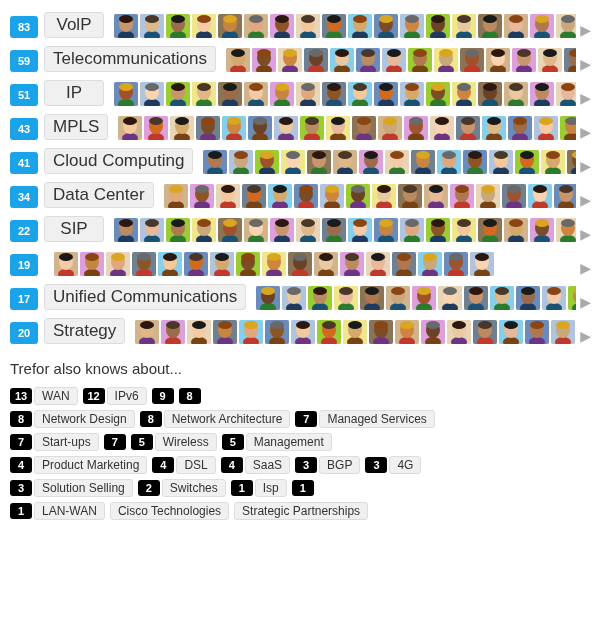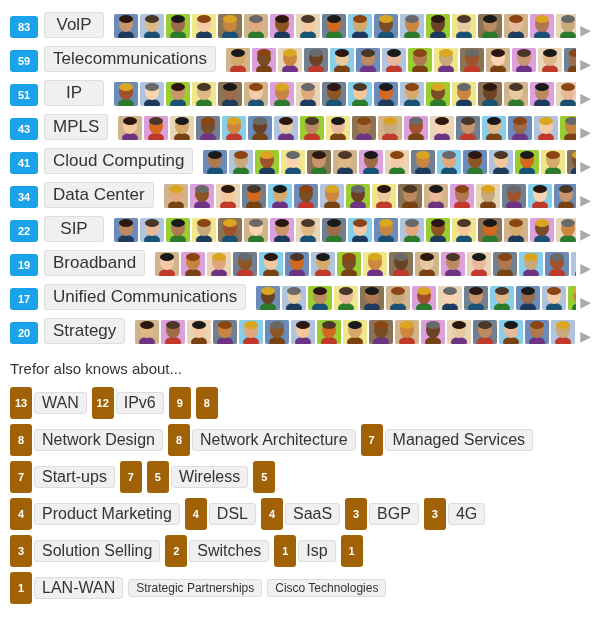--- a/index.html
+++ b/index.html
@@ -84,38 +84,38 @@
       flex-wrap: wrap;
       gap: 5px;
       align-items: center;
     }
     .tag-group {
       display: flex;
       align-items: center;
       gap: 2px;
     }
     .tag-count {
-      background: #a16207;
+      background: #000000;
       color: #fff;
       font-size: 11px;
       font-weight: bold;
       min-width: 22px;
-      height: 32px;
+      height: 16px;
       display: flex;
       align-items: center;
       justify-content: center;
       border-radius: 3px;
       flex-shrink: 0;
     }
     .tag-label {
       background: #f0f0f0;
       border: 1px solid #ddd;
       border-radius: 3px;
       padding: 1px 7px;
-      font-size: 16px;
+      font-size: 12px;
       color: #333;
     }
     .tag-label-only {
       background: #f0f0f0;
       border: 1px solid #ddd;
       border-radius: 3px;
       padding: 1px 7px;
       font-size: 12px;
       color: #333;
     }
@@ -1128,21 +1128,20 @@
             <ellipse cx="12" cy="22" rx="8" ry="5" fill="#2c7a2c"></ellipse>
             <ellipse cx="12" cy="10" rx="7" ry="8" fill="#cd853f"></ellipse>
             <ellipse cx="12" cy="5" rx="7" ry="4" fill="#696969"></ellipse>
           </svg>
         </div>
       </div>
       <span class="chevron">▶</span>
     </div>
     <div class="skill-row">
       <div class="skill-count">19</div>
-      <div class="skill-label">Broadband</div>
       <div class="avatars">
         <div class="avatar">
           <svg width="24" height="24" viewBox="0 0 24 24">
             <rect width="24" height="24" fill="#d2b48c"></rect>
             <ellipse cx="12" cy="22" rx="8" ry="5" fill="#c0392b"></ellipse>
             <ellipse cx="12" cy="10" rx="7" ry="8" fill="#f5cba7"></ellipse>
             <ellipse cx="12" cy="5" rx="7" ry="4" fill="#1a1a1a"></ellipse>
           </svg>
         </div>
         <div class="avatar">
@@ -1588,20 +1587,21 @@
         </div>
         <div class="tag-group">
           <div class="tag-count">7</div>
         </div>
         <div class="tag-group">
           <div class="tag-count">5</div>
           <div class="tag-label">Wireless</div>
         </div>
         <div class="tag-group">
           <div class="tag-count">5</div>
+          <div class="tag-label">Management</div>
         </div>
       </div>
       <div class="tags-container" style="margin-bottom: 5px;">
         <div class="tag-group">
           <div class="tag-count">4</div>
           <div class="tag-label">Product Marketing</div>
         </div>
         <div class="tag-group">
           <div class="tag-count">4</div>
           <div class="tag-label">DSL</div>
@@ -1635,20 +1635,20 @@
         <div class="tag-group">
           <div class="tag-count">1</div>
         </div>
       </div>
       <div class="tags-container" style="margin-bottom: 5px;">
         <div class="tag-group">
           <div class="tag-count">1</div>
           <div class="tag-label">LAN-WAN</div>
         </div>
         <div class="tag-group">
+          <div class="tag-label-only">Cisco Technologies</div>
+        </div>
+        <div class="tag-group">
           <div class="tag-label-only">Strategic Partnerships</div>
-        </div>
-        <div class="tag-group">
-          <div class="tag-label-only">Cisco Technologies</div>
         </div>
       </div>
     </div>
 </div>
 
 </body></html>

